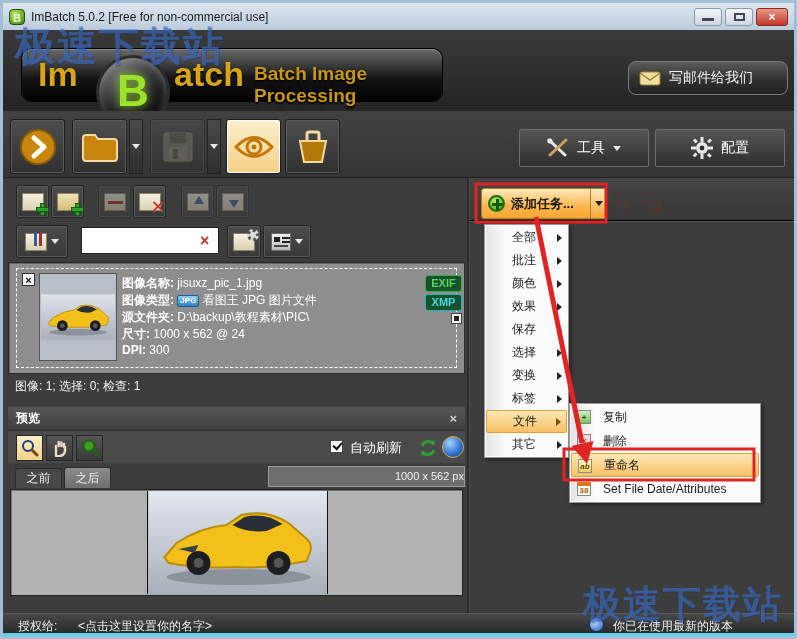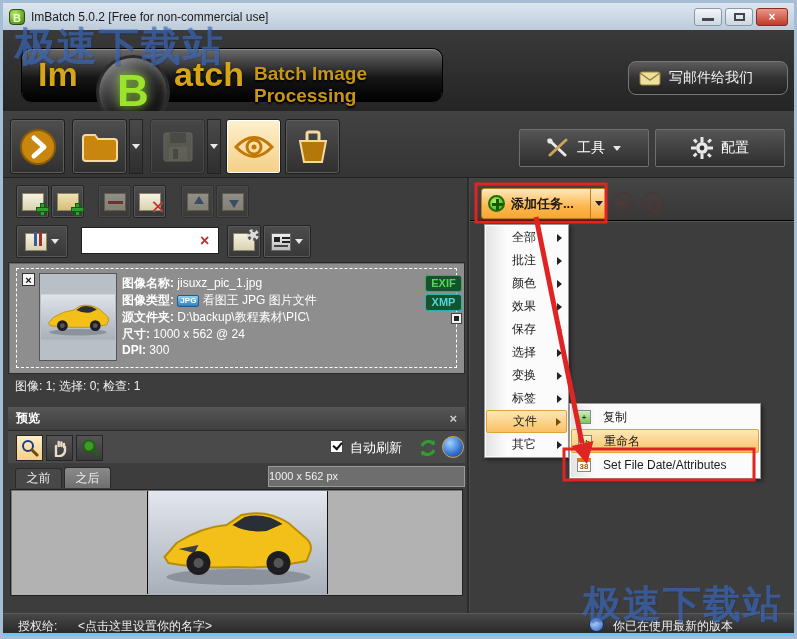--- a/index.html
+++ b/index.html
@@ -60,21 +60,21 @@
   .pv-close{margin-left:auto;color:#ccc;font-weight:bold;font-size:13px;}
   .pv-tools{left:5px;top:428px;width:457px;height:32px;background:#4a4a4a;}
   .pbtn{position:absolute;top:4px;width:27px;height:26px;background:linear-gradient(#555,#3a3a3a);border:1px solid #262626;display:flex;align-items:center;justify-content:center;}
   .pbtn.active{background:linear-gradient(#fdeec6,#f4cf88);}
   .chk{position:absolute;width:13px;height:13px;background:#fff;border:1px solid #444;}
   .chk::after{content:"";position:absolute;left:2px;top:1px;width:7px;height:4px;border-left:2px solid #111;border-bottom:2px solid #111;transform:rotate(-50deg);}
   .pv-label{position:absolute;color:#fff;font-size:13px;}
   .sphere{position:absolute;width:22px;height:22px;border-radius:50%;background:radial-gradient(circle at 35% 30%,#9fd4ff,#2f6fd0 60%,#123a80);border:1px solid #d8a040;}
   .tab{position:absolute;height:20px;font-size:12px;color:#eee;display:flex;align-items:center;justify-content:center;border:1px solid #2a2a2a;border-bottom:none;border-radius:3px 3px 0 0;background:#484848;}
   .tab.active{background:linear-gradient(#8a8a8a,#6f6f6f);height:21px;}
-  .size-panel{position:absolute;left:265px;top:463px;width:197px;height:21px;background:#6e6e6e;border:1px solid #9a9a9a;color:#f0f0f0;font-size:11px;text-align:left;line-height:19px;}
+  .size-panel{position:absolute;left:265px;top:463px;width:197px;height:21px;background:#6e6e6e;border:1px solid #9a9a9a;color:#f0f0f0;font-size:11px;text-align:right;line-height:19px;}
   .canvas{left:7px;top:486px;width:453px;height:107px;background:#b2b2b2;border:1px solid #222;box-shadow:inset 1px 1px 0 #777;}
   .canvas .img{position:absolute;left:136px;top:1px;width:181px;height:103px;border-left:1px solid #111;border-right:1px solid #111;overflow:hidden;}
   
   .vsplit{left:464px;top:175px;width:3px;height:435px;background:#2c2c2c;border-right:1px solid #4a4a4a;}
   .task-strip{left:467px;top:175px;width:324px;height:44px;background:linear-gradient(#454545,#383838);border-bottom:2px groove #555;}
   .addtask{position:absolute;left:478px;top:185px;width:110px;height:31px;background:linear-gradient(#ffe9bd,#fcb64d 60%,#f9a733);border:1px solid #b97f1f;border-radius:3px 0 0 3px;display:flex;align-items:center;gap:6px;padding:0 6px;font-size:13px;font-weight:bold;color:#1a1a1a;}
   .addtask-dd{position:absolute;left:588px;top:185px;width:16px;height:31px;background:linear-gradient(#ffe9bd,#f9a733);border:1px solid #b97f1f;border-left:none;border-radius:0 3px 3px 0;display:flex;align-items:center;justify-content:center;}
   .addtask-dd .tri-down{border-top-color:#222;}
   .gplus{width:17px;height:17px;border-radius:50%;background:radial-gradient(circle at 40% 35%,#b9f06a,#3f9a12);border:2px solid #1f6f08;position:relative;}
   .gplus::before,.gplus::after{content:"";position:absolute;background:#0e5c04;}
@@ -418,20 +418,24 @@
         <span>其它</span>
         <div class="tri-right"></div>
       </div>
   </div>
 
   <div class="abs submenu">
     <div class="smi">
         <div class="smicon copy">+</div>
         <span>复制</span>
       </div>
+    <div class="smi">
+        <div class="smicon del">✕</div>
+        <span>删除</span>
+      </div>
     <div class="smi hl">
         <div class="smicon ren">ab</div>
         <span>重命名</span>
       </div>
     <div class="smi">
         <div class="smicon cal">38</div>
         <span>Set File Date/Attributes</span>
       </div>
   </div>
 

